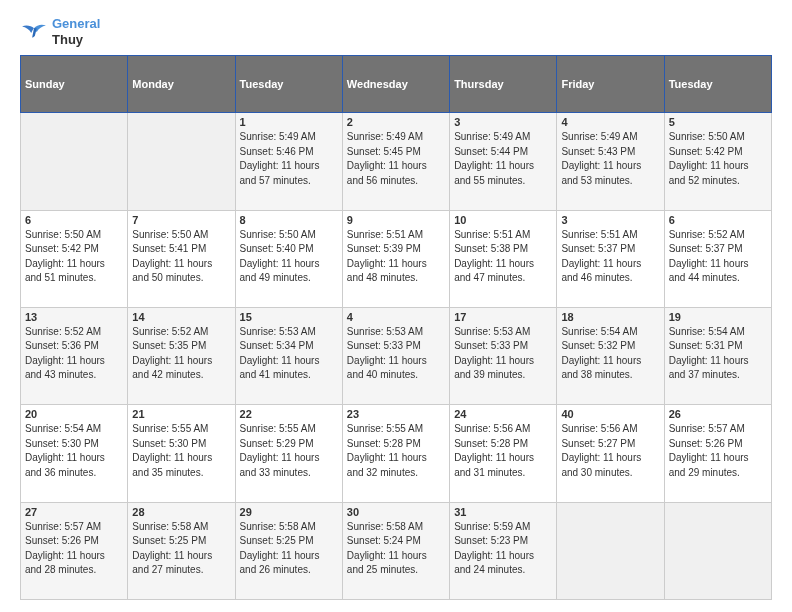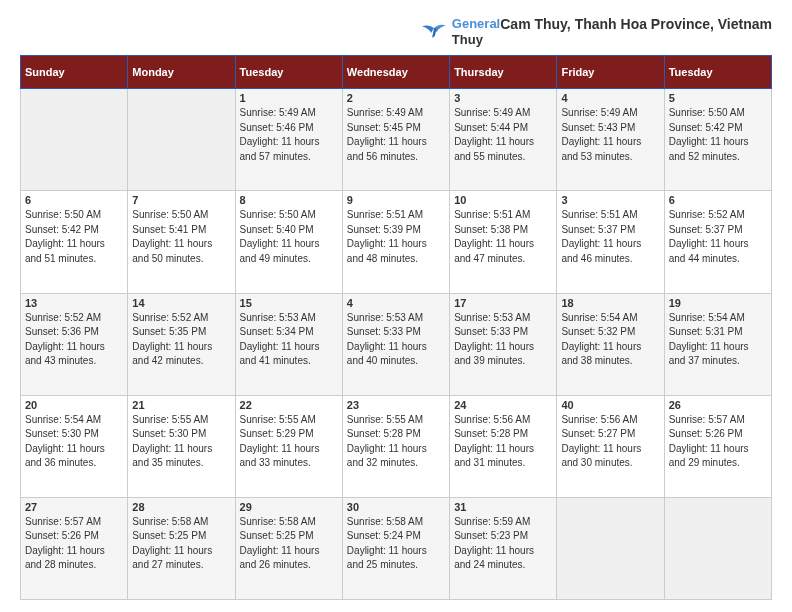--- a/index.html
+++ b/index.html
@@ -12,21 +12,21 @@
     }
     .page {
       width: 792px;
       height: 612px;
       padding: 16px 20px 12px 20px;
       display: flex;
       flex-direction: column;
     }
     .header {
       display: flex;
-      justify-content: flex-end;
+      justify-content: flex-start;
       align-items: flex-start;
       margin-bottom: 8px;
     }
     .logo {
       display: flex;
       align-items: center;
       gap: 4px;
     }
     .logo-text {
       font-size: 13px;
@@ -55,25 +55,25 @@
       color: #333;
       font-weight: 600;
     }
     .calendar-table {
       width: 100%;
       border-collapse: collapse;
       flex: 1;
       table-layout: fixed;
     }
     .calendar-table th {
-      background: #7f1d1d;
+      background: #737373;
       color: #fff;
       font-size: 11px;
       font-weight: 600;
-      padding: 10px 4px;
+      padding: 22px 4px;
       text-align: left;
       border: 1px solid #2a5aaf;
     }
     .calendar-table td {
       border: 1px solid #ccc;
       vertical-align: top;
       padding: 3px 4px;
       font-size: 9.2px;
       color: #333;
       height: 88px;
@@ -110,21 +110,20 @@
         <path d="M15 8 C18 4, 24 3, 28 5 C24 6, 20 8, 18 12 C16 10, 15 9, 15 8Z" fill="#4a90d9"></path>
         <path d="M15 8 C12 5, 6 4, 2 6 C6 7, 10 9, 12 13 C13 11, 14 9, 15 8Z" fill="#3a7ac9"></path>
         <path d="M15 8 L13 18 C14 18, 15 17, 16 16 L18 8Z" fill="#2a6ab9"></path>
       </svg>
       <div class="logo-text">
         <div><span>General</span></div>
         <div>Thuy</div>
       </div>
     </div>
     <div class="title-area">
-      <div class="location-title">Cam Thuy, Thanh Hoa Province, Vietnam</div>
     </div>
   </div>
 
   <table class="calendar-table">
     <thead>
       <tr>
       <th>Sunday</th>
           <th>Monday</th>
           <th>Tuesday</th>
           <th>Wednesday</th>

